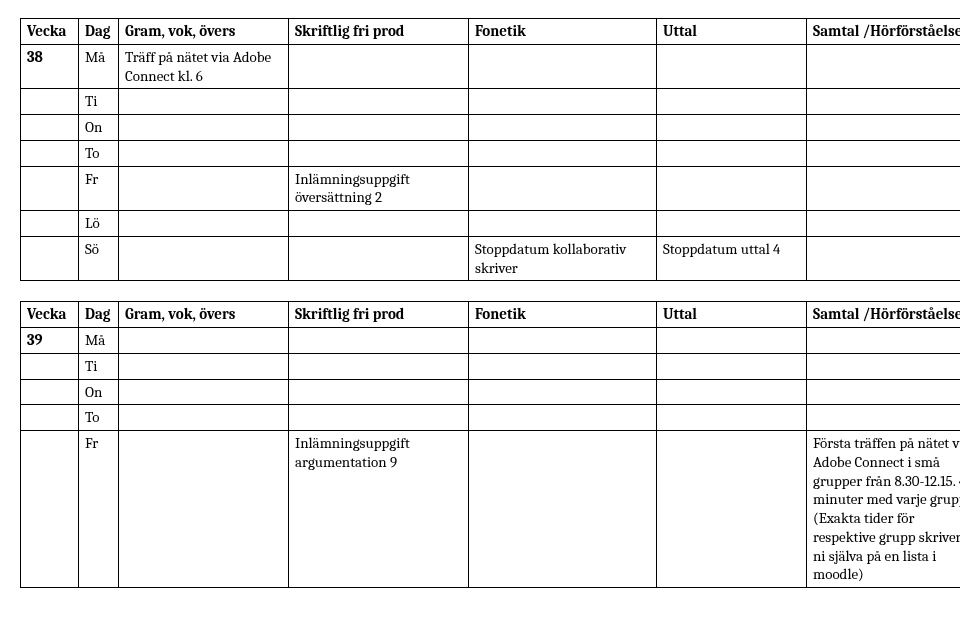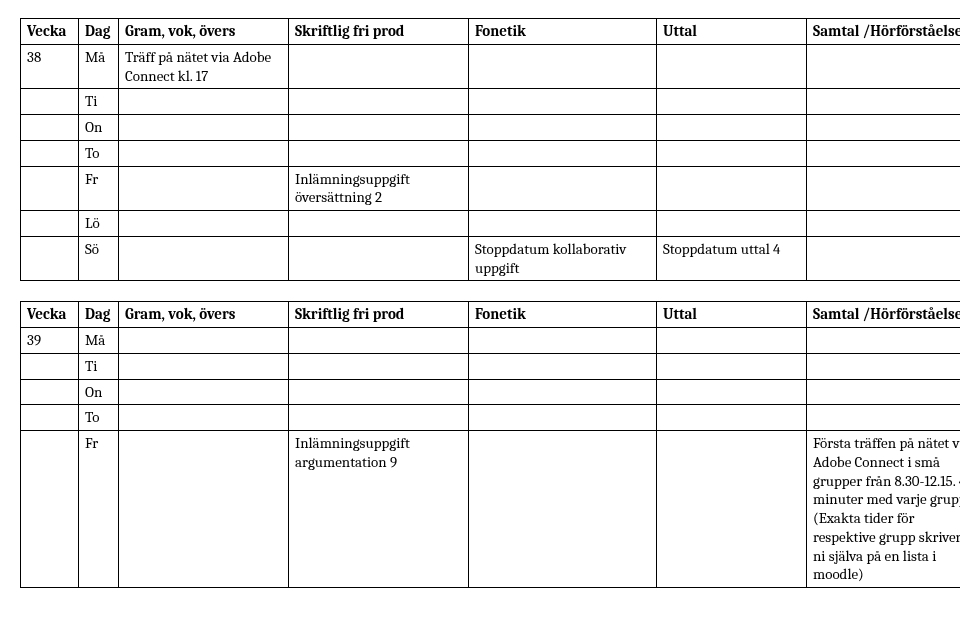--- a/index.html
+++ b/index.html
@@ -1,20 +1,20 @@
 <!DOCTYPE html>
 <html><head>
 <meta charset="utf-8">
 <style>
   html,body{margin:0;padding:0;background:#fff;font-family:"Cambria","Georgia","Times New Roman",serif;color:#000;font-size:15px}
   .page{width:852px;box-sizing:border-box;padding:18px 20px 20px 20px}
   table{border-collapse:collapse;width:100%;table-layout:fixed;margin-bottom:20px}
   th,td{border:1px solid #000;padding:3px 6px;vertical-align:top;text-align:left;font-size:15px;line-height:1.25;word-wrap:break-word}
   th{font-weight:bold}
-  td.b{font-weight:normal}
+  td.b{font-weight:bold}
   col.c1{width:58px}
   col.c2{width:40px}
   col.c3{width:170px}
   col.c4{width:180px}
   col.c5{width:188px}
   col.c6{width:150px}
   col.c7{width:174px}
   .bold{font-weight:normal}
 </style>
 </head>
@@ -40,21 +40,21 @@
         <th>Skriftlig fri prod</th>
         <th>Fonetik</th>
         <th>Uttal</th>
         <th>Samtal /Hörförståelse</th>
       </tr>
     </thead>
     <tbody>
       <tr>
         <td class="b">38</td>
         <td>Må</td>
-        <td>Träff på nätet via Adobe Connect kl. 17</td>
+        <td>Träff på nätet via Adobe Connect kl. 6</td>
         <td></td>
         <td></td>
         <td></td>
         <td></td>
       </tr>
       <tr>
         <td></td>
         <td>Ti</td>
         <td></td>
         <td></td>
@@ -96,21 +96,21 @@
         <td></td>
         <td></td>
         <td></td>
         <td></td>
       </tr>
       <tr>
         <td></td>
         <td>Sö</td>
         <td></td>
         <td></td>
-        <td>Stoppdatum kollaborativ uppgift</td>
+        <td>Stoppdatum kollaborativ skriver</td>
         <td>Stoppdatum uttal 4</td>
         <td></td>
       </tr>
     </tbody>
   </table>
 
   <table>
     <colgroup>
       <col class="c1">
         <col class="c2">

